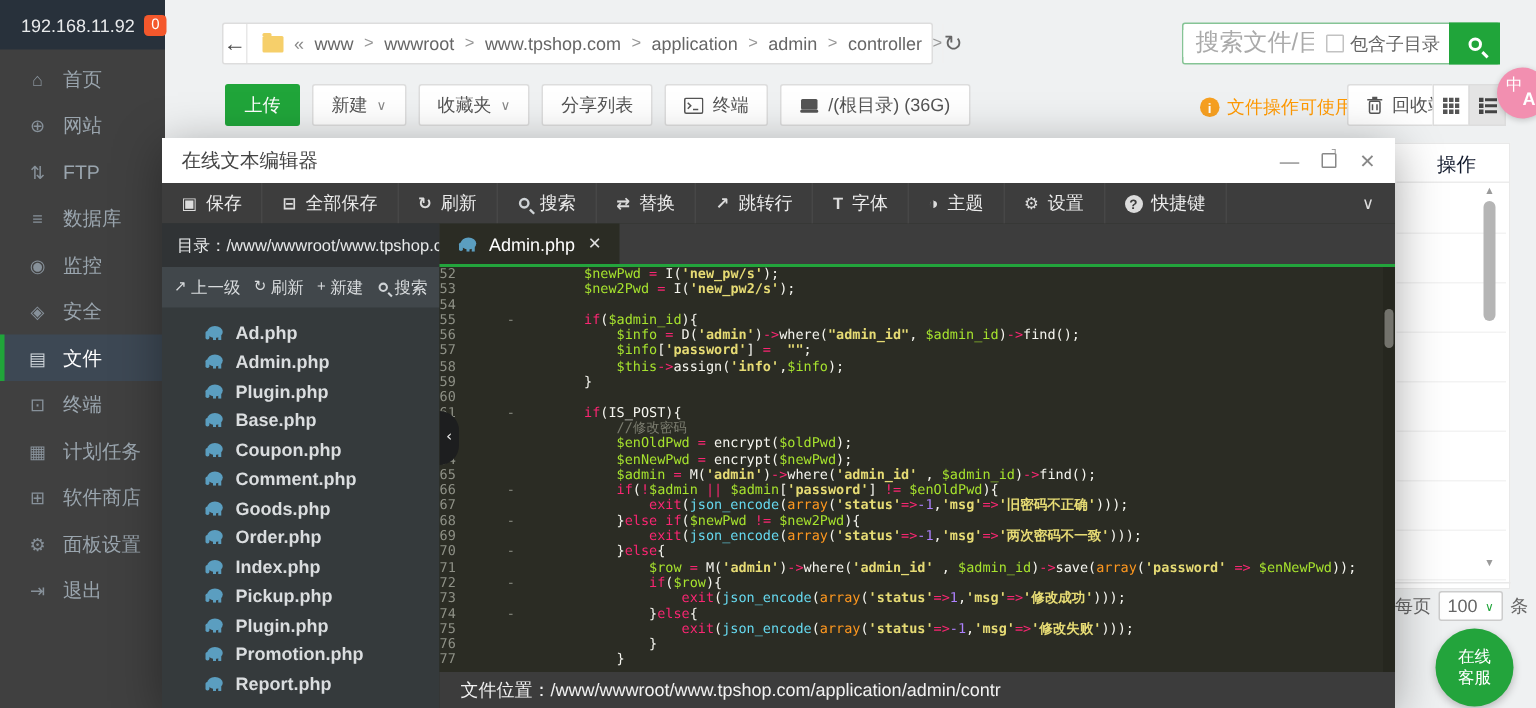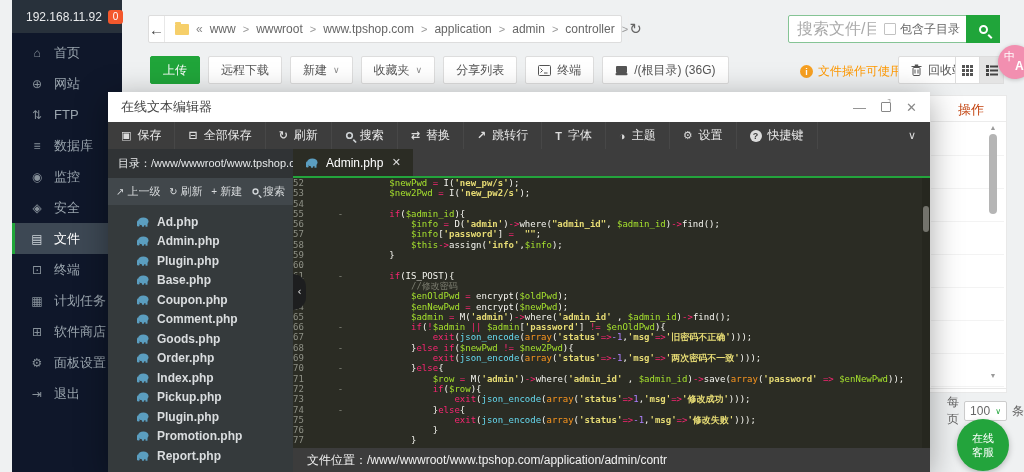--- a/index.html
+++ b/index.html
@@ -1,21 +1,21 @@
 <!DOCTYPE html>
 <html><head>
 <meta charset="utf-8">
 <style>
   * { margin:0; padding:0; box-sizing:border-box; }
   html,body { width:1024px; height:472px; }
   body { position:relative; overflow:hidden; background:#eff1f2;
          font-family:"Liberation Sans","DejaVu Sans",sans-serif; }
 
   
-  .sidebar { position:absolute; left:12px; top:0; width:110px; height:472px; background:#0f172a; z-index:5; }
+  .sidebar { position:absolute; left:0; top:0; width:110px; height:472px; background:#404040; z-index:5; }
   .side-header { height:33px; background:#28313b; display:flex; align-items:center; padding:0 8px; gap:6px; color:#e8eaec; font-size:12px; }
   .badge { background:#f4582c; color:#fff; border-radius:3px; font-size:10px; line-height:14px; padding:0 5px; margin-left:auto; }
   .side-list { padding-top:4px; }
   .side-item { height:31px; display:flex; align-items:center; padding-left:18px; gap:10px; color:#9aa5ae; font-size:13px; cursor:pointer; }
   .side-item .sicon { width:14px; text-align:center; font-size:12px; color:#87919a; }
   .side-item.active { background:#3d4854; color:#fff; border-left:3px solid #20a53a; padding-left:15px; }
   .side-item.active .sicon { color:#cfd5da; }
 
   
   .crumbbar { position:absolute; left:148px; top:15px; width:474px; height:28px; background:#fff; border:1px solid #ddd; border-radius:2px; display:flex; align-items:center; font-size:12px; color:#666; }
@@ -48,29 +48,29 @@
   .hint { position:absolute; left:800px; top:63px; font-size:12px; color:#ff9900; display:flex; align-items:center; gap:5px; }
   .info-ic { width:13px; height:13px; background:#f7a021; color:#fff; border-radius:50%; font-size:9px; font-weight:bold; display:flex; align-items:center; justify-content:center; font-style:normal; }
   .recyclebtn { position:absolute; left:898px; top:56px; }
   .viewtoggle { position:absolute; left:955px; top:56px; display:flex; }
   .vbtn { width:25px; height:28px; background:#fff; border:1px solid #ddd; display:flex; align-items:center; justify-content:center; cursor:pointer; }
   .vbtn + .vbtn { margin-left:-1px; }
   .vbtn.active { background:#e4e4e4; }
 
   
   .card { position:absolute; left:130px; top:95px; width:877px; height:298px; background:#fff; border:1px solid #e9e9e9; }
-  .action-h { position:absolute; left:958px; top:101px; font-size:13px; color:#c2410c;font-family:Liberation Mono, monospace; }
+  .action-h { position:absolute; left:958px; top:101px; font-size:13px; color:#0f172a;font-family:Liberation Mono, monospace; }
   .head-line { position:absolute; left:931px; top:121px; width:75px; height:1px; background:#ececec; }
   .rowsep { position:absolute; left:931px; width:73px; height:1px; background:#f3f3f3; }
   .tscroll { position:absolute; left:988px; top:124px; width:10px; height:256px; }
   .tscroll .arr { color:#9a9a9a; font-size:7px; text-align:center; line-height:8px; cursor:pointer; }
   .tscroll .thumb { position:absolute; left:1px; top:10px; width:8px; height:80px; background:#b5b5b5; border-radius:4px; cursor:pointer; }
   .tscroll .arr.down { position:absolute; bottom:0; left:0; right:0; }
   .pager-line { position:absolute; left:930px; top:388px; width:77px; height:1px; background:#e8e8e8; }
-  .pager { position:absolute; left:930px; top:394px; display:flex; align-items:center; gap:5px; font-size:12px; color:#666;padding-left:17px; }
+  .pager { position:absolute; left:930px; top:394px; display:flex; align-items:center; gap:5px; font-size:12px; color:#666; }
   .pager .psel { border:1px solid #ccc; border-radius:2px; padding:2px 5px; display:flex; align-items:center; gap:5px; background:#fff; cursor:pointer; }
   .pager .psel .caret { font-size:8px; color:#20a53a; }
 
   
   .lang-fab { position:absolute; left:998px; top:45px; width:34px; height:34px; border-radius:50%; background:#f28fb0; color:#fff; z-index:20; box-shadow:0 1px 4px rgba(0,0,0,.2); cursor:pointer; }
   .lang-fab .zh { position:absolute; left:6px; top:4px; font-size:11px; }
   .lang-fab .en { position:absolute; left:17px; top:14px; font-size:12px; font-weight:bold; }
   .service-fab { position:absolute; left:957px; top:419px; width:52px; height:52px; border-radius:50%; background:#23a43c; color:#fff; z-index:20; display:flex; flex-direction:column; align-items:center; justify-content:center; font-size:11px; line-height:14px; box-shadow:0 2px 6px rgba(0,0,0,.25); cursor:pointer; }
 
   
@@ -207,23 +207,20 @@
   <button class="search-btn">
       <span class="mag"></span>
     </button>
 </div>
 
 <div class="filebar" id="filebar">
     <div class="fbtn primary">
       <span>上传</span>
     </div>
     <div class="fbtn">
-      <span>远程下载</span>
-    </div>
-    <div class="fbtn">
       <span>新建</span>
       <span class="caret">∨</span>
     </div>
     <div class="fbtn">
       <span>收藏夹</span>
       <span class="caret">∨</span>
     </div>
     <div class="fbtn">
       <span>分享列表</span>
     </div>

